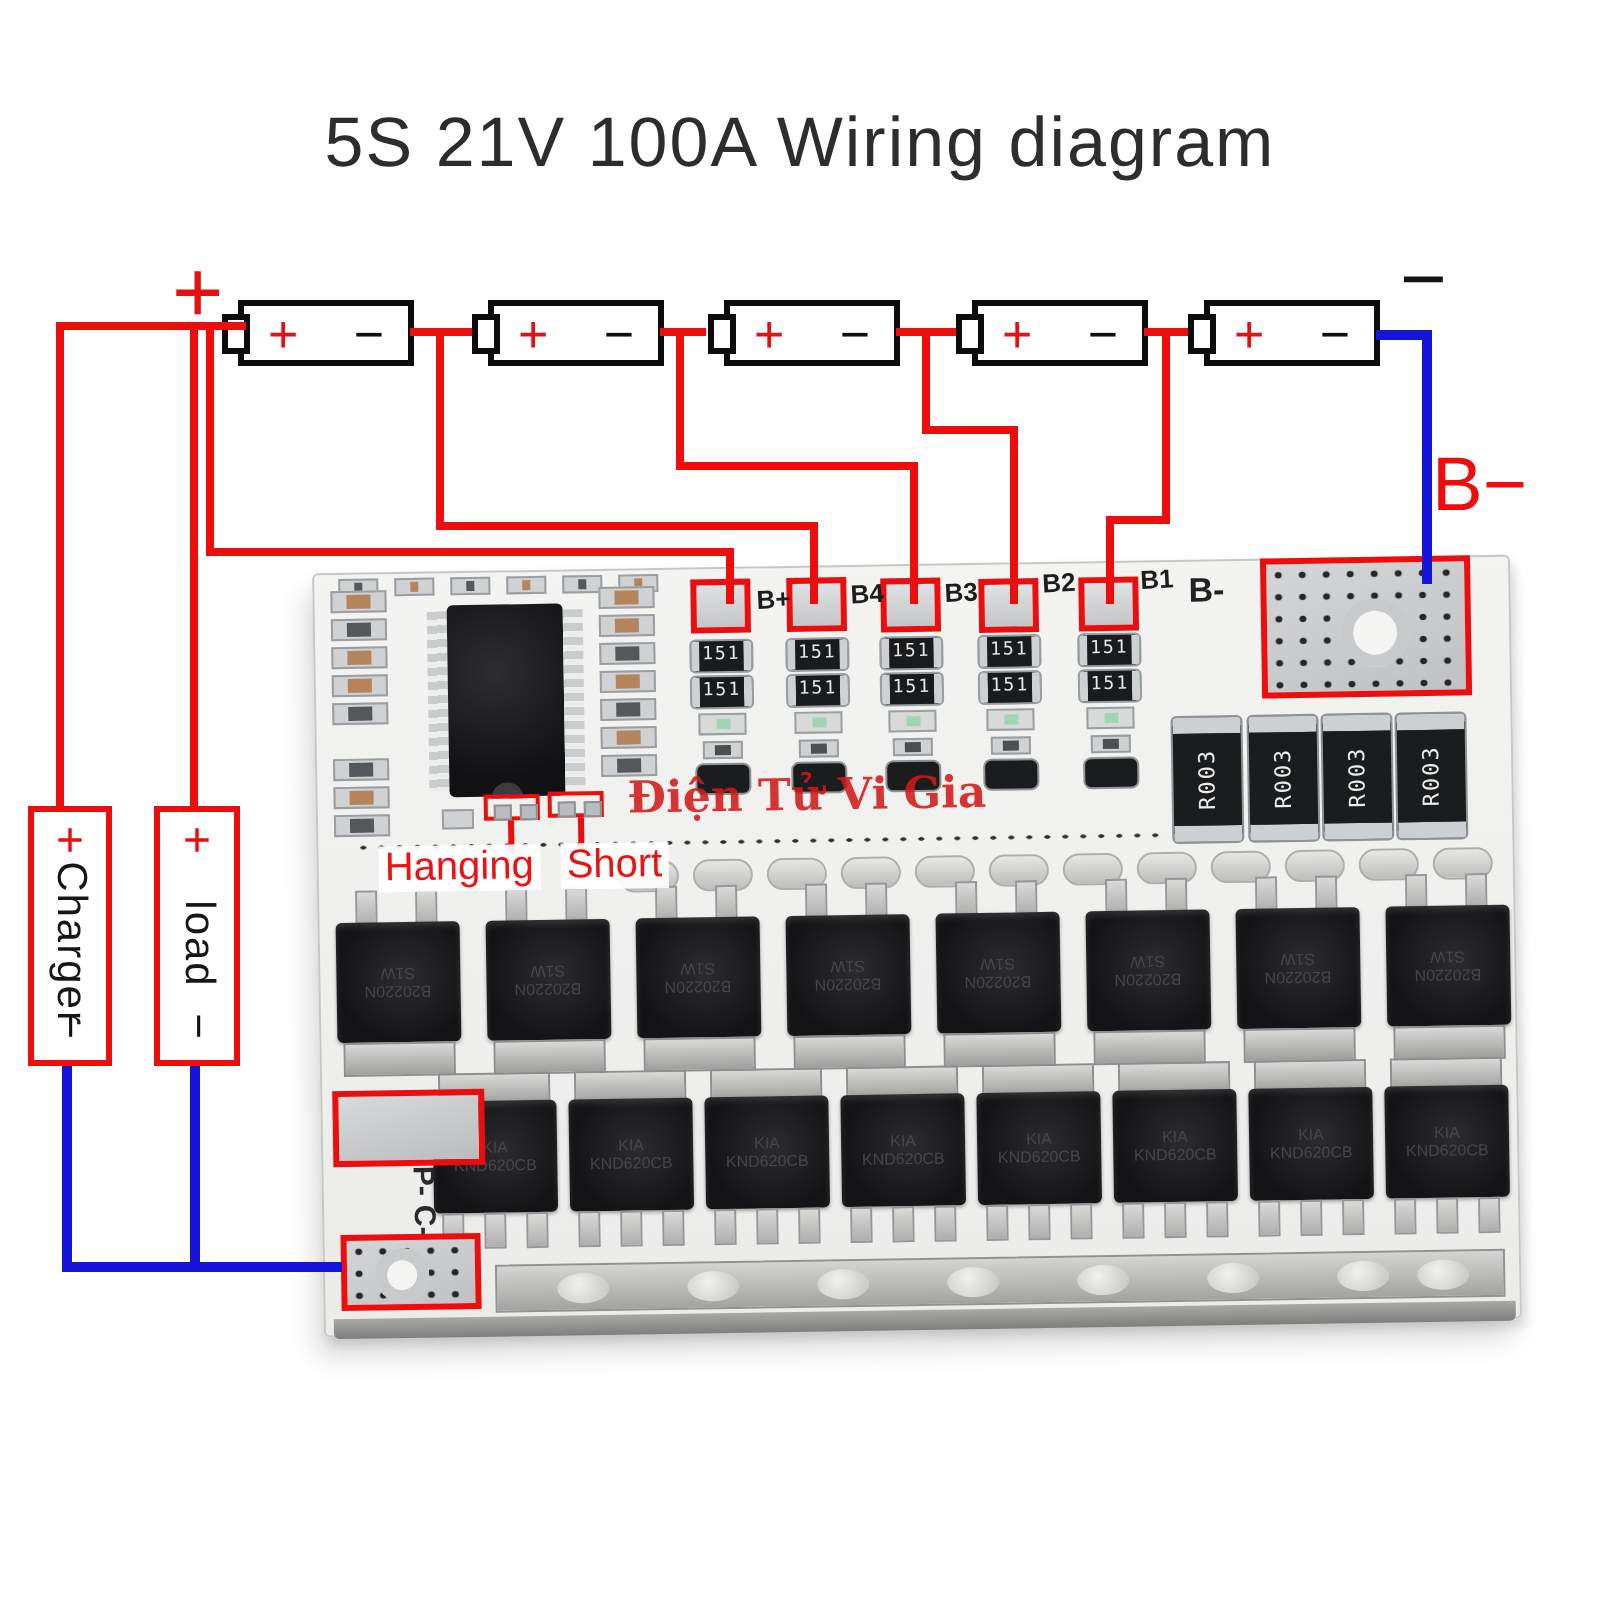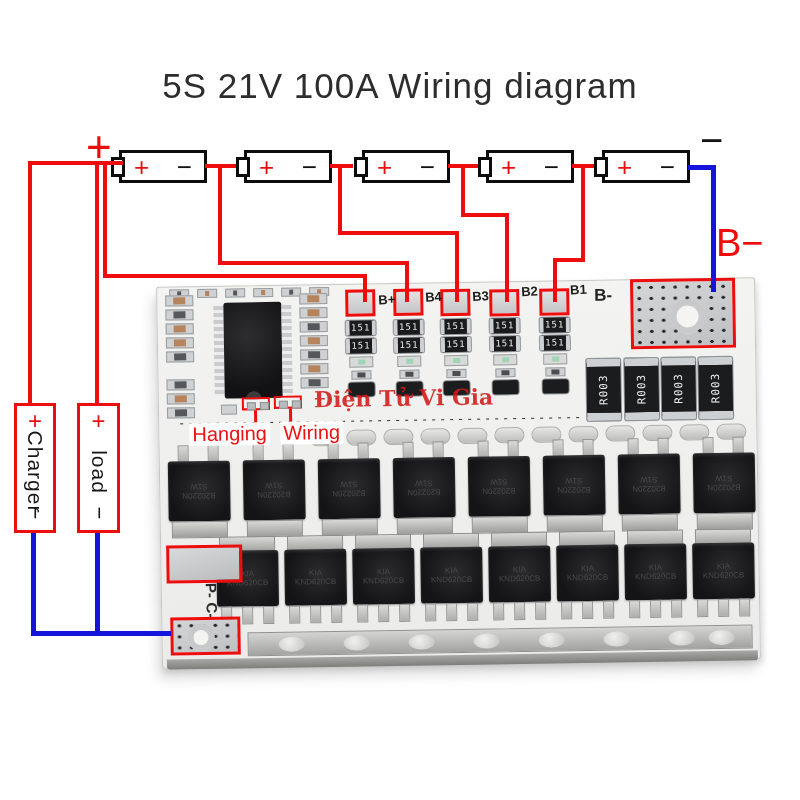--- a/index.html
+++ b/index.html
@@ -2,21 +2,21 @@
 <html><head>
 <meta charset="utf-8">
 <style>
   html,body{margin:0;padding:0;background:#fff;}
   #canvas{position:relative;width:800px;height:800px;background:#ffffff;overflow:hidden;
           font-family:"Liberation Sans",sans-serif;}
   
   .wr{position:absolute;background:#ee0d0d;z-index:4;}
   .wb{position:absolute;background:#1414dd;z-index:4;}
   
-  .title{position:absolute;left:0;right:0;top:66px;text-align:center;font-size:35px;
+  .title{position:absolute;left:0;right:0;top:52px;text-align:center;font-size:35px;
          font-weight:300;letter-spacing:1px;color:#2d2d2d;z-index:2;}
   
   .bat{position:absolute;top:150px;width:88px;height:33px;border:3px solid #0c0c0c;background:#fff;
        box-sizing:border-box;display:flex;align-items:center;justify-content:space-between;
        padding:0 12px;z-index:3;}
   .bnub{position:absolute;left:-11px;top:50%;transform:translateY(-50%);width:8px;height:14px;
         border:3px solid #0c0c0c;background:#fff;}
   .bp{color:#e80f0f;font-size:26px;font-weight:400;line-height:26px;}
   .bm{color:#111;font-size:26px;line-height:26px;}
   .packplus{position:absolute;left:86px;top:122px;font-size:44px;color:#e80f0f;font-weight:300;z-index:5;}
@@ -274,21 +274,21 @@
         <i style="left:3px"></i>
         <i style="left:16px"></i>
       </div>
     <div class="notebox" style="left:115px;top:110px;width:28px;height:13px">
         <i style="left:3px"></i>
         <i style="left:16px"></i>
       </div>
     <div class="leader" style="left:95px;top:124px;height:16px"></div>
     <div class="leader" style="left:130px;top:123px;height:17px"></div>
     <span class="notetxt" style="left:30px;top:136px">Hanging</span>
-    <span class="notetxt" style="left:121px;top:136px">Wiring</span>
+    <span class="notetxt" style="left:121px;top:136px">Short</span>
 
     <div class="dots" style="left:18px;top:134px;width:407px"></div>
 
     <div class="scallop" style="left:150px;top:145px"></div>
     <div class="scallop" style="left:187px;top:145px"></div>
     <div class="scallop" style="left:224px;top:145px"></div>
     <div class="scallop" style="left:261px;top:145px"></div>
     <div class="scallop" style="left:298px;top:145px"></div>
     <div class="scallop" style="left:335px;top:145px"></div>
     <div class="scallop" style="left:372px;top:145px"></div>

